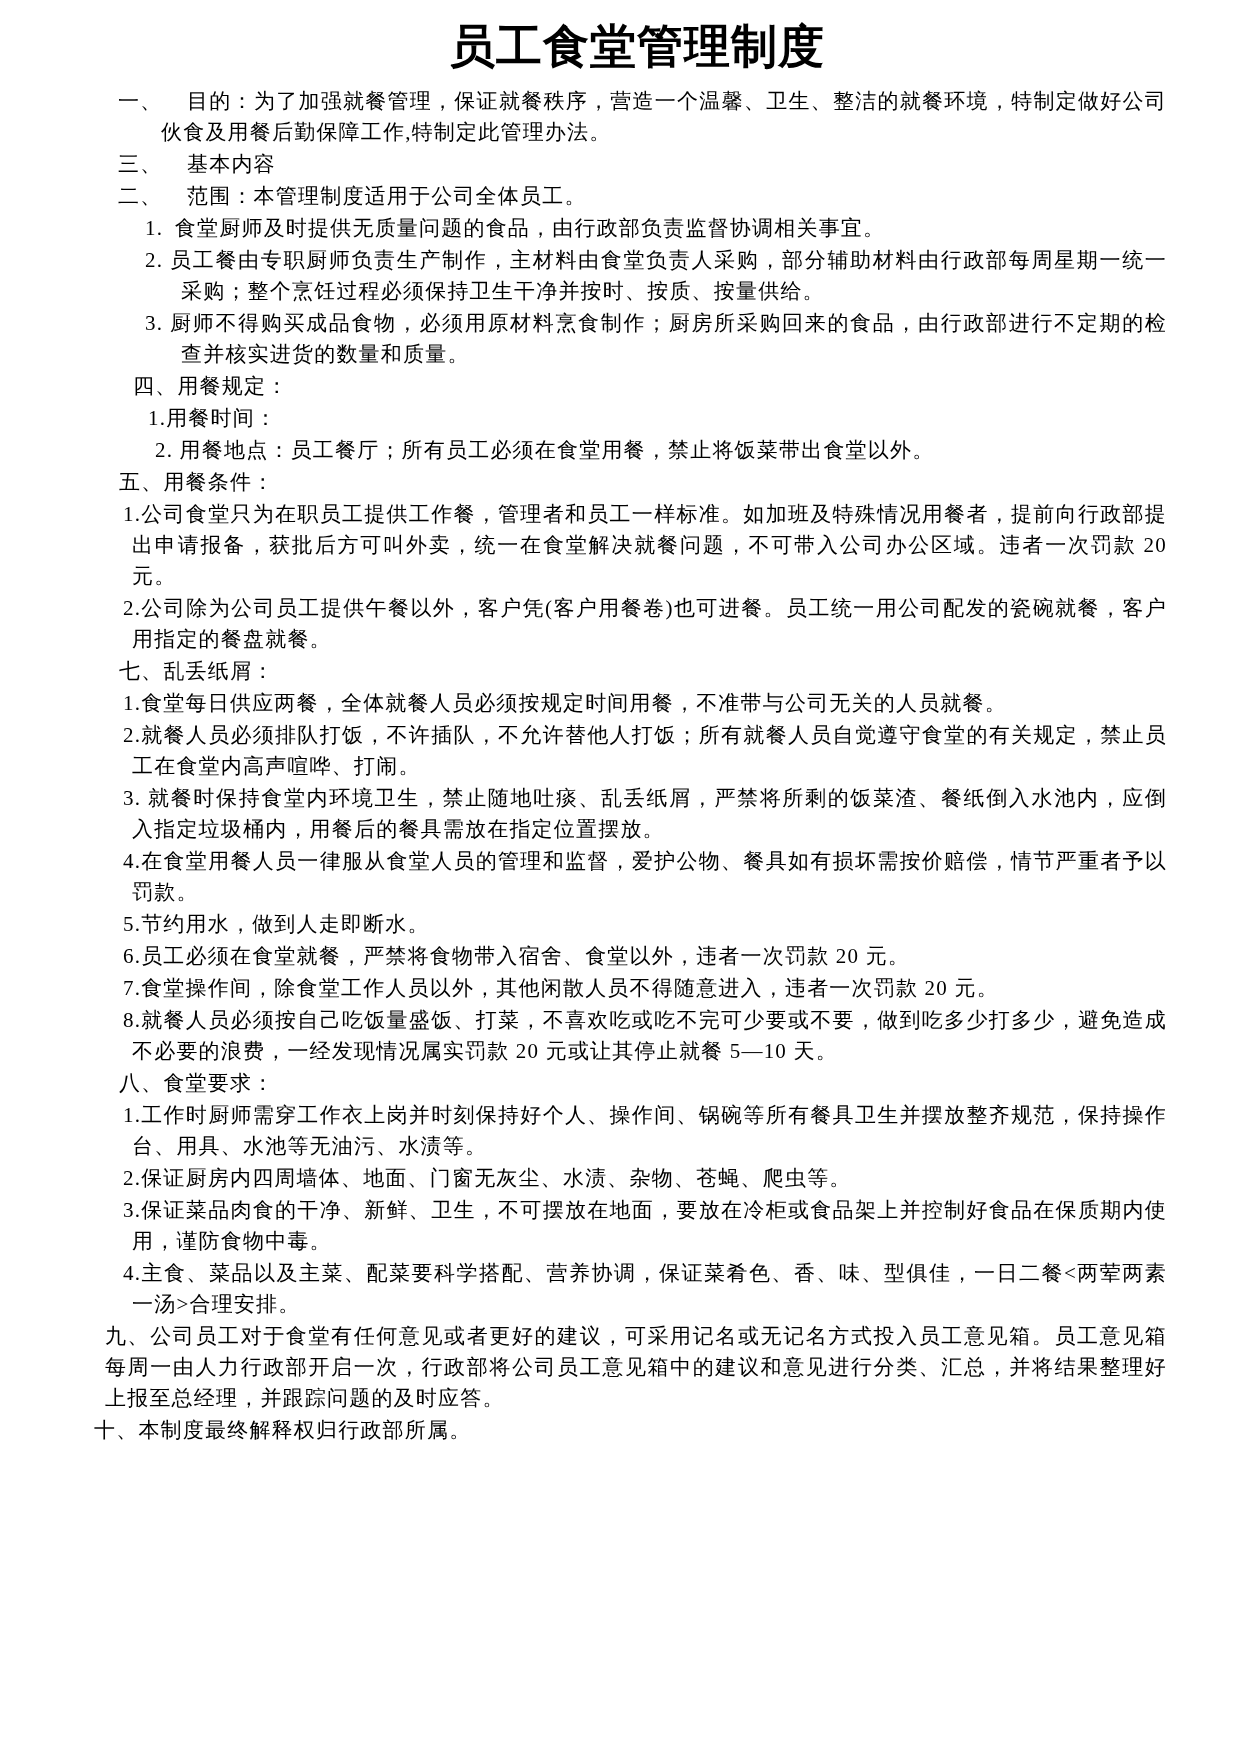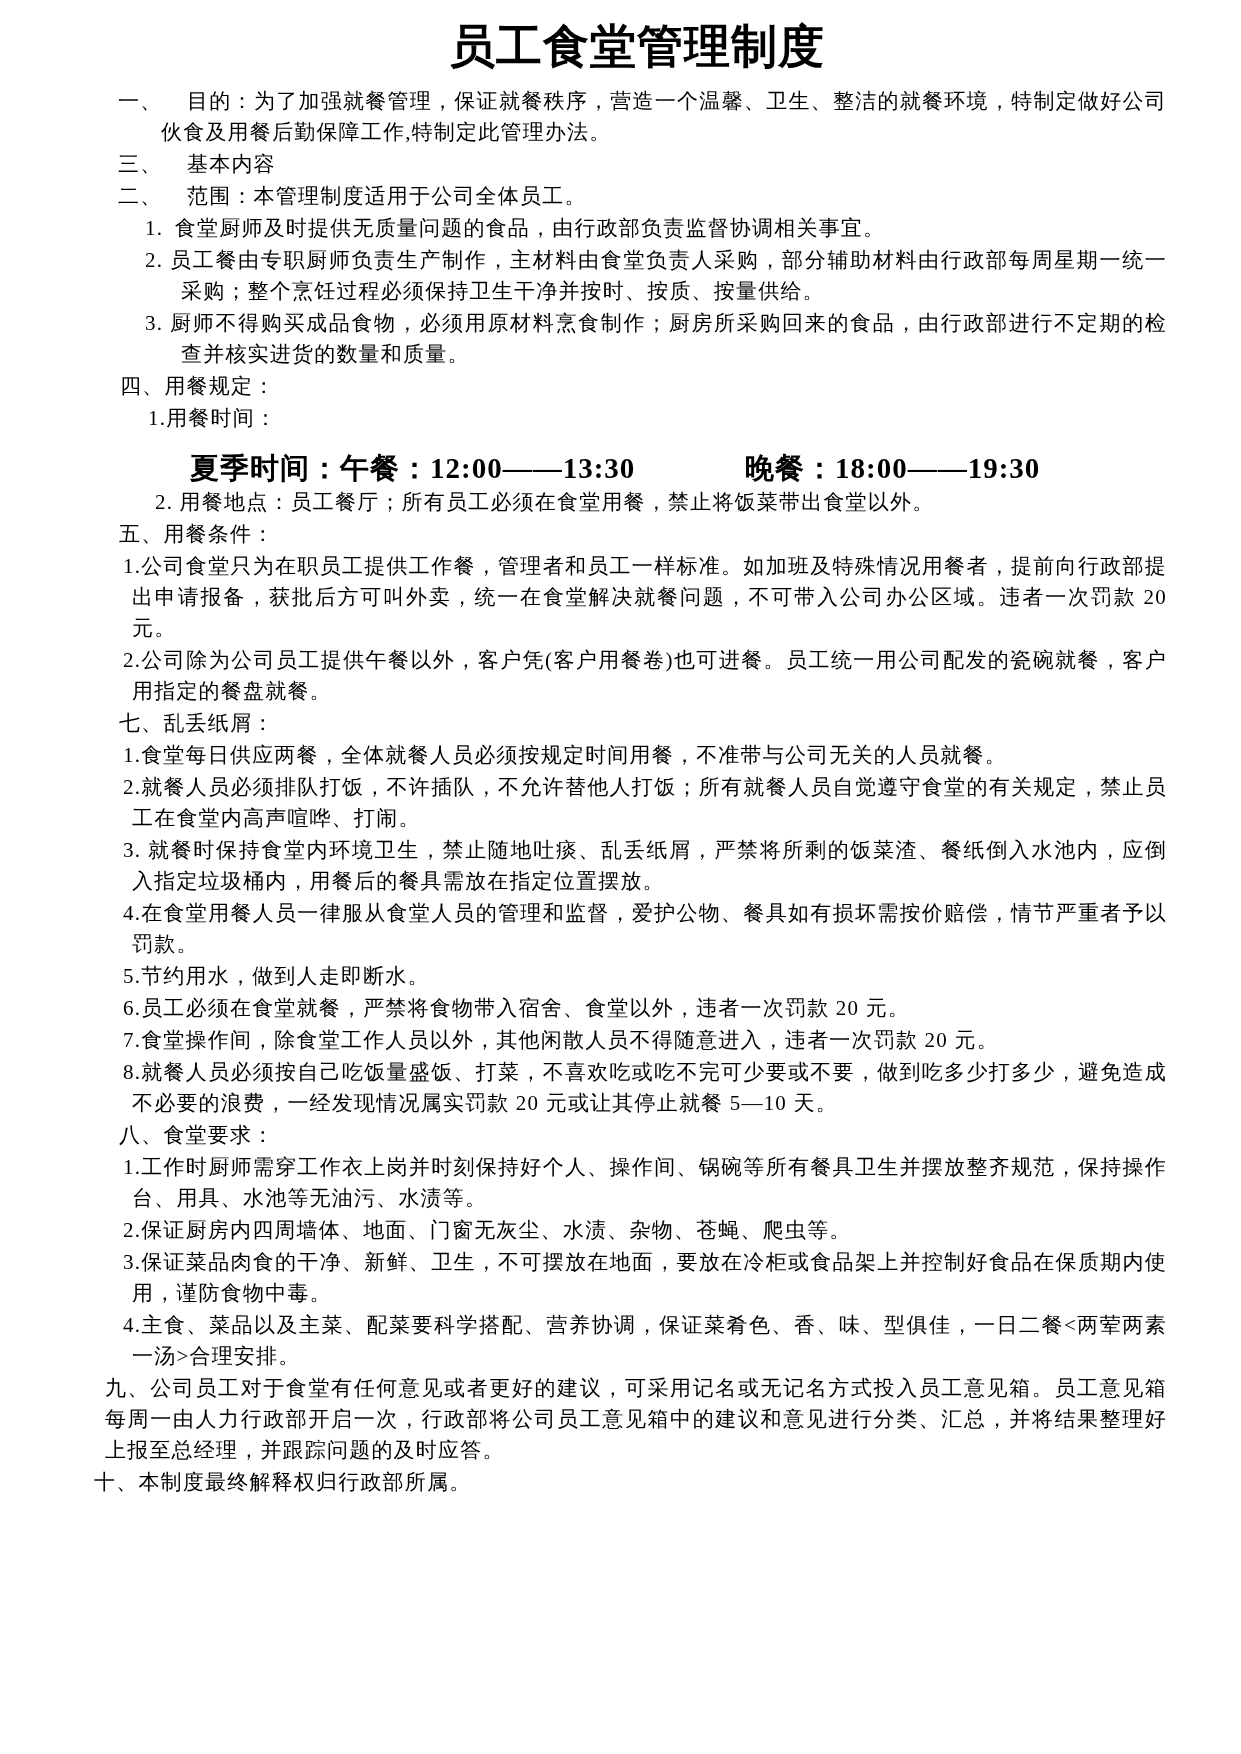--- a/index.html
+++ b/index.html
@@ -44,21 +44,21 @@
     width: 69px;
     text-indent: 0;
   }
   
   .li3 {
     margin-left: 52px;
     padding-left: 36px;
     text-indent: -36px;
   }
   
-  .h4  { margin-left: 27px; }
+  .h4  { margin-left: 40px; }
   .li41 { margin-left: 55px; }
   .li42 { margin-left: 62px; }
   .li43 { margin-left: 55px; }
   .time-row {
     display: flex;
     margin-left: 97px;
     font-size: 29px;
     font-weight: bold;
     letter-spacing: 1px;
     line-height: 36px;
@@ -91,24 +91,20 @@
 
   <p class="p top"><span class="marker">二、</span><span>范围：本管理制度适用于公司全体员工。</span></p>
 
   <p class="p li3">1. 食堂厨师及时提供无质量问题的食品，由行政部负责监督协调相关事宜。</p>
   <p class="p li3">2. 员工餐由专职厨师负责生产制作，主材料由食堂负责人采购，部分辅助材料由行政部每周星期一统一采购；整个烹饪过程必须保持卫生干净并按时、按质、按量供给。</p>
   <p class="p li3">3. 厨师不得购买成品食物，必须用原材料烹食制作；厨房所采购回来的食品，由行政部进行不定期的检查并核实进货的数量和质量。</p>
 
   <p class="p h4">四、用餐规定：</p>
   <p class="p li41">1.用餐时间：</p>
 
-  <div class="time-row row1">
-    <span class="t-left">夏季时间：午餐：12:00——13:30</span>
-    <span class="t-right">晚餐：18:00——19:30</span>
-  </div>
 
   <p class="p li42">2. 用餐地点：员工餐厅；所有员工必须在食堂用餐，禁止将饭菜带出食堂以外。</p>
 
   <p class="p h">五、用餐条件：</p>
   <p class="p li">1.公司食堂只为在职员工提供工作餐，管理者和员工一样标准。如加班及特殊情况用餐者，提前向行政部提出申请报备，获批后方可叫外卖，统一在食堂解决就餐问题，不可带入公司办公区域。违者一次罚款 20 元。</p>
   <p class="p li">2.公司除为公司员工提供午餐以外，客户凭(客户用餐卷)也可进餐。员工统一用公司配发的瓷碗就餐，客户用指定的餐盘就餐。</p>
 
   <p class="p h">七、乱丢纸屑：</p>
   <p class="p li">1.食堂每日供应两餐，全体就餐人员必须按规定时间用餐，不准带与公司无关的人员就餐。</p>
   <p class="p li">2.就餐人员必须排队打饭，不许插队，不允许替他人打饭；所有就餐人员自觉遵守食堂的有关规定，禁止员工在食堂内高声喧哗、打闹。</p>

